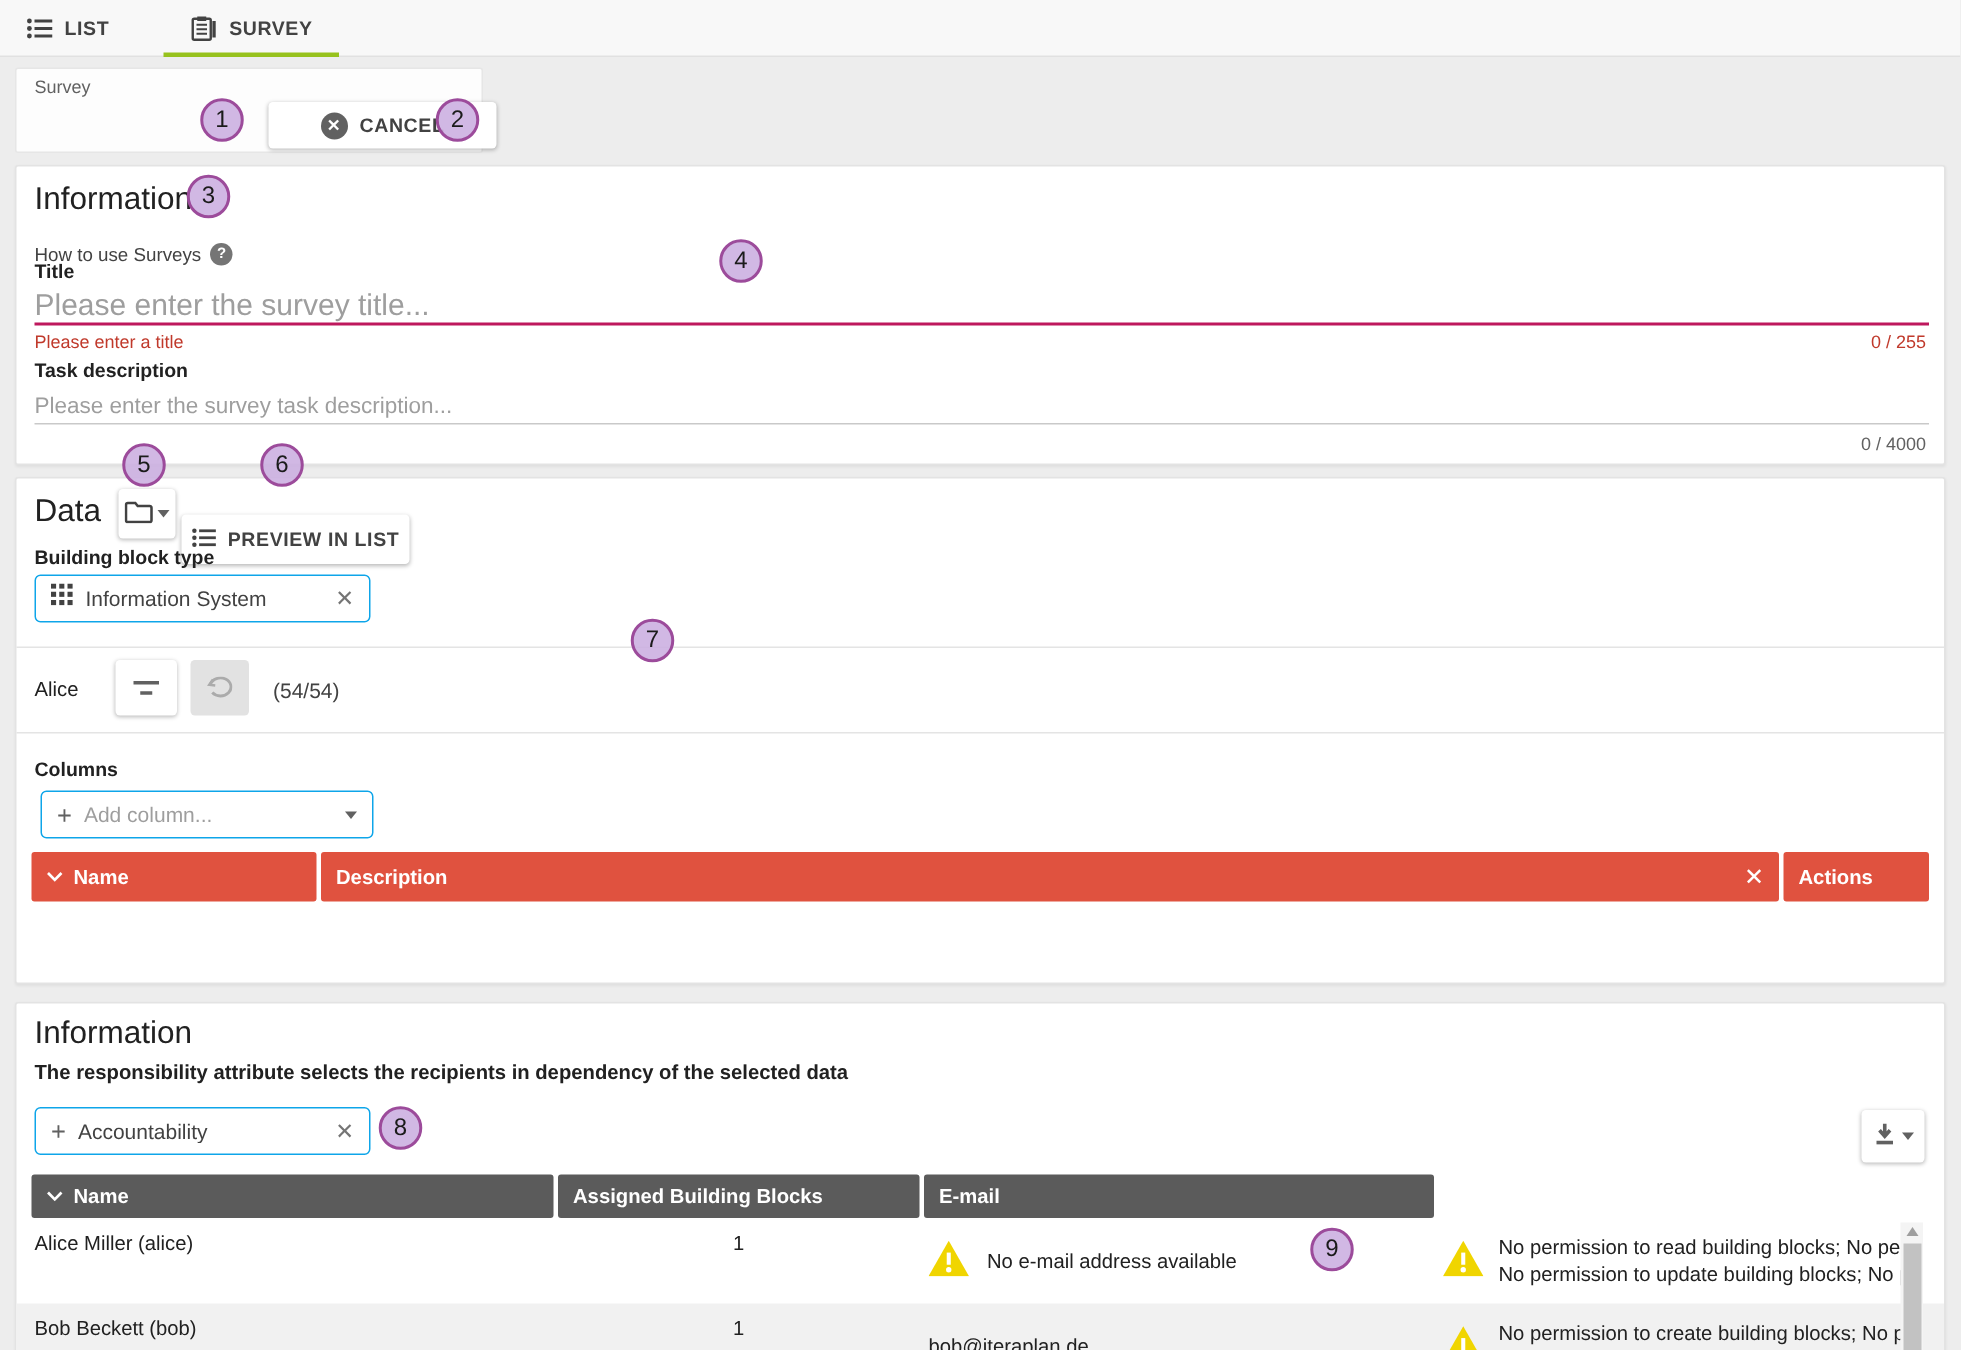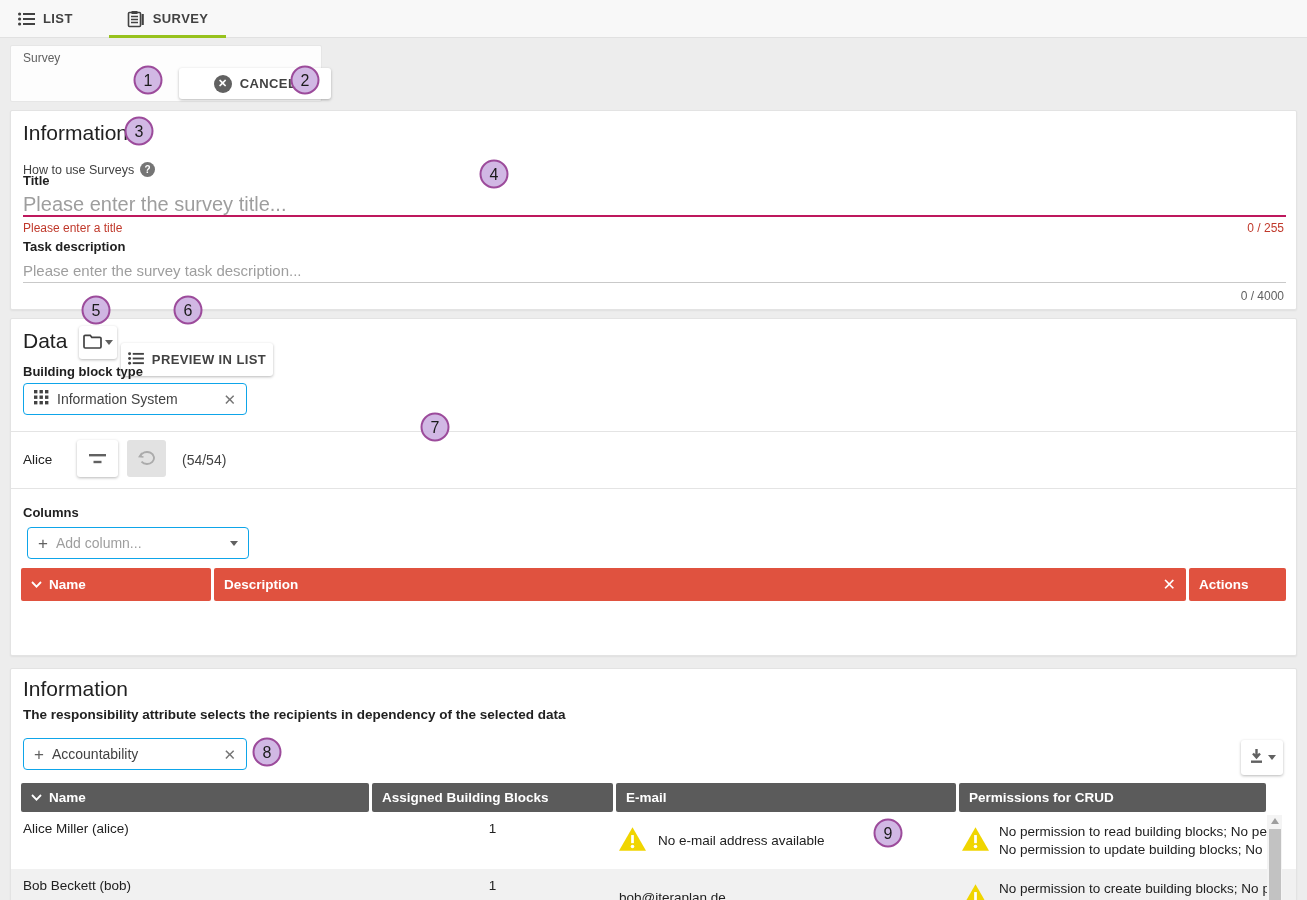--- a/index.html
+++ b/index.html
@@ -282,23 +282,20 @@
           </svg>
       </span>
       <span>Name</span>
     </div>
     <div class="gray-cell" style="left:361px; width:241px;">
       <span>Assigned Building Blocks</span>
     </div>
     <div class="gray-cell" style="left:605px; width:340px;">
       <span>E-mail</span>
     </div>
-    <div class="gray-cell" style="left:948px; width:307px;">
-      <span>Permissions for CRUD</span>
-    </div>
   </div>
 
   <div class="rows">
 
     <div class="rrow">
       <div class="cell cell-name">Alice Miller (alice)</div>
       <div class="cell cell-assigned">1</div>
       <div class="cell cell-email">
         <span class="warn">
           <svg width="27" height="24" viewBox="0 0 24 21">

